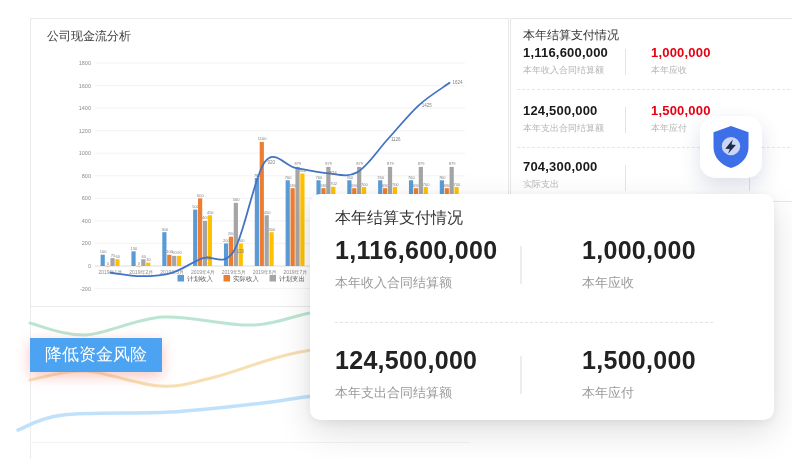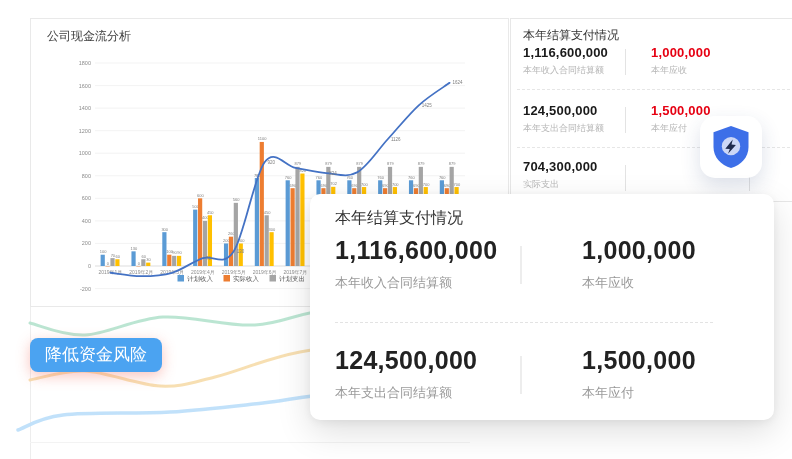--- a/index.html
+++ b/index.html
@@ -31,21 +31,21 @@
   .pop-lab{font-size:13px;color:#9a9a9a;margin-top:9px;}
   .pop-cell{position:absolute;}
   .pop-dash{position:absolute;left:25px;width:378px;top:128px;border-top:1px dashed #e3e3e3;}
   .pop-vdiv{position:absolute;left:210px;width:2px;height:38px;background:#ededed;}
   
   .shield-card{position:absolute;left:700px;top:116px;width:62px;height:62px;background:#fff;
                border-radius:15px;z-index:3;box-shadow:0 8px 20px rgba(40,60,120,.16);
                display:flex;align-items:center;justify-content:center;}
   
   .badge{position:absolute;left:30px;top:338px;height:34px;line-height:34px;padding:0 15px;
-         background:#4BA3F1;color:#fff;font-size:17px;border-radius:8px;z-index:2;
+         background:#4BA3F1;color:#fff;font-size:17px;border-radius:0;z-index:2;
          box-shadow:0 4px 14px rgba(245,125,110,.45);}
 </style>
 </head>
 <body>
 
 <div class="stage">
 
   <svg id="bg-lines" width="792" height="459">
     <line x1="30.5" y1="306" x2="30.5" y2="459" stroke="#ededed" stroke-width="1"></line>
     <line x1="30" y1="442.5" x2="470" y2="442.5" stroke="#f3f3f3" stroke-width="1"></line>

